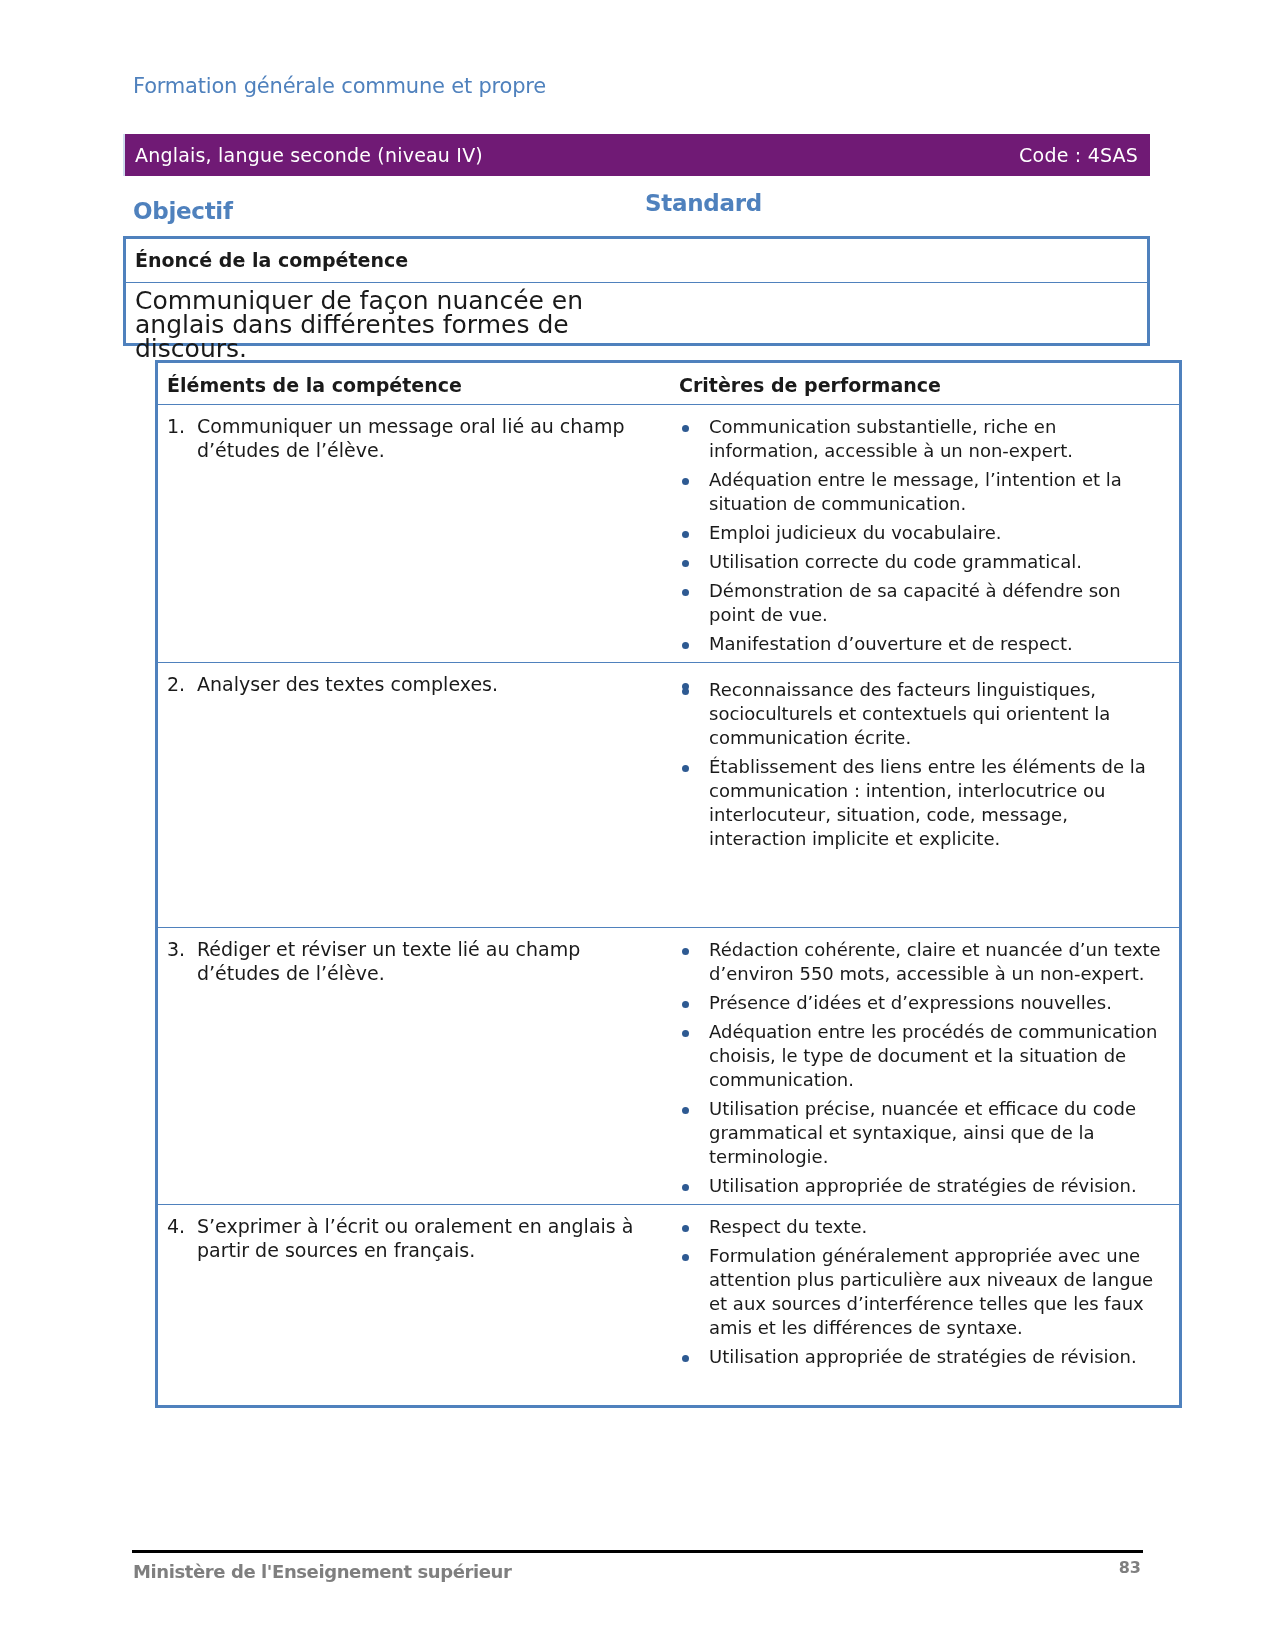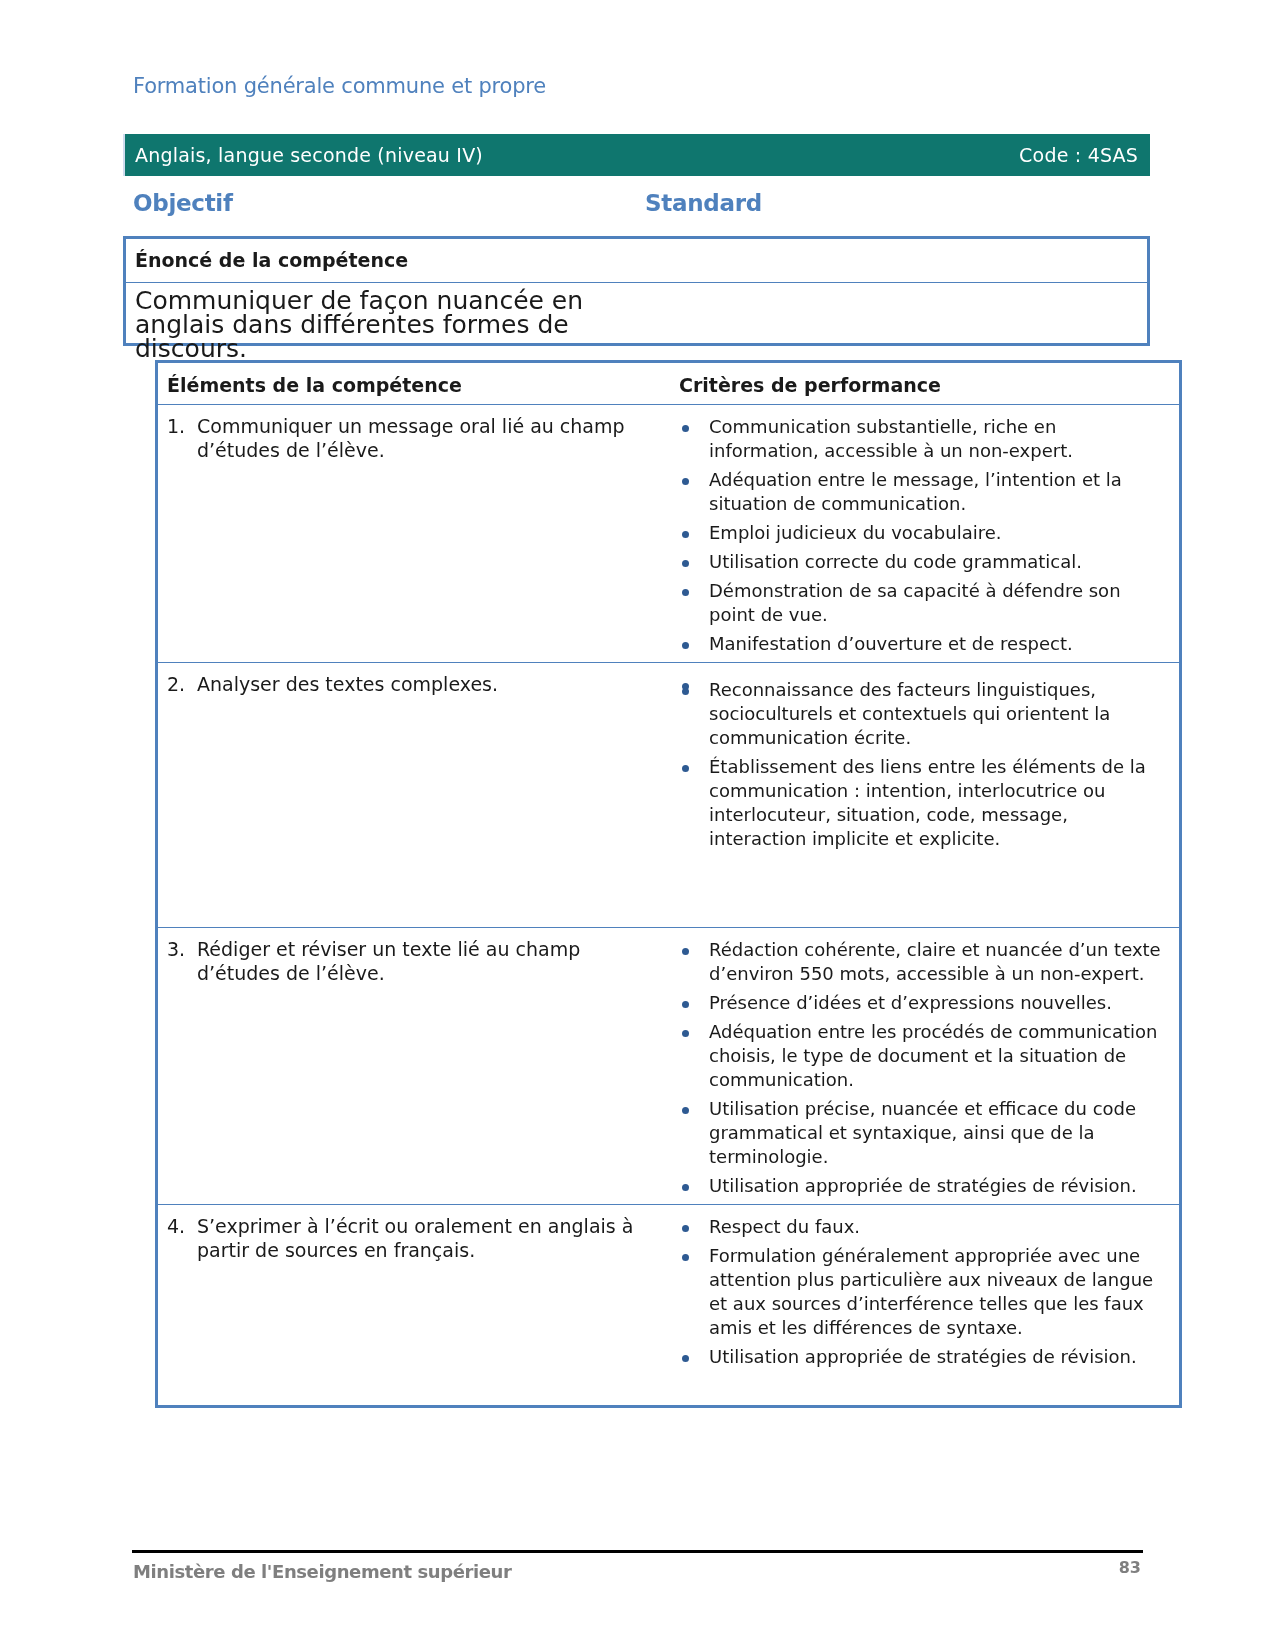--- a/index.html
+++ b/index.html
@@ -1,27 +1,27 @@
 <!DOCTYPE html>
 <html><head>
   <meta charset="utf-8">
   <style>
     html, body { margin: 0; padding: 0; background: #ffffff; }
     body { width: 1275px; height: 1650px; position: relative; overflow: hidden;
            font-family: "DejaVu Sans", sans-serif; color: #1a1a1a; }
     .section-title { position: absolute; left: 133px; top: 74px; font-size: 21px;
                      color: #4f81bd; letter-spacing: -0.2px; }
     .course-bar { position: absolute; left: 123px; top: 134px; width: 1027px; height: 42px;
-                  background: #0f766e; color: #ffffff; font-size: 19px;
+                  background: #701a75; color: #ffffff; font-size: 19px;
                   display: flex; align-items: center; justify-content: space-between;
                   box-sizing: border-box; padding: 0 12px 0 10px; border-left: 2px solid #cfdcee; }
     .course-bar span { letter-spacing: 0.2px; }
     .col-heads { position: absolute; top: 190px; left: 133px; width: 1010px; height: 34px; }
     .col-head { position: absolute; top: 0; font-size: 23px; font-weight: bold; color: #4f81bd; letter-spacing: -0.3px; }
-    .col-head.objectif { left: 0; }
+    .col-head.objectif { left: 0; margin-top: 8px; }
     .col-head.standard { left: 512px; }
 
     .box { position: absolute; left: 123px; width: 1027px; box-sizing: border-box;
            border: 3px solid #4f81bd; }
     .enonce-box { top: 236px; height: 110px; }
     .enonce-head { height: 44px; border-bottom: 1.5px solid #4f81bd; box-sizing: border-box;
                    padding: 10px 9px 0 9px; font-weight: bold; font-size: 19px; }
     .enonce-body { padding: 6px 9px 0 9px; font-size: 25px; line-height: 24px; width: 470px; }
 
     .main-table { top: 360px; height: 1048px; margin-left: 32px; }
@@ -107,21 +107,21 @@
       <div class="crit"><span class="bullet"></span><span>Utilisation appropriée de stratégies de révision.</span></div>
     </div>
   </div>
 
   <div class="row" style="top:842px; height:200px;">
     <div class="left-cell">
       <span class="num">4.</span>
       <span class="txt">S’exprimer à l’écrit ou oralement en anglais à partir de sources en français.</span>
     </div>
     <div class="right-cell">
-      <div class="crit"><span class="bullet"></span><span>Respect du faux.</span></div>
+      <div class="crit"><span class="bullet"></span><span>Respect du texte.</span></div>
       <div class="crit"><span class="bullet"></span><span>Formulation généralement appropriée avec une attention plus particulière aux niveaux de langue et aux sources d’interférence telles que les faux amis et les différences de syntaxe.</span></div>
       <div class="crit"><span class="bullet"></span><span>Utilisation appropriée de stratégies de révision.</span></div>
     </div>
   </div>
 </div>
 
 <div class="footer-line"></div>
 <div class="footer-left">Ministère de l'Enseignement supérieur</div>
 <div class="footer-right">83</div>
 

